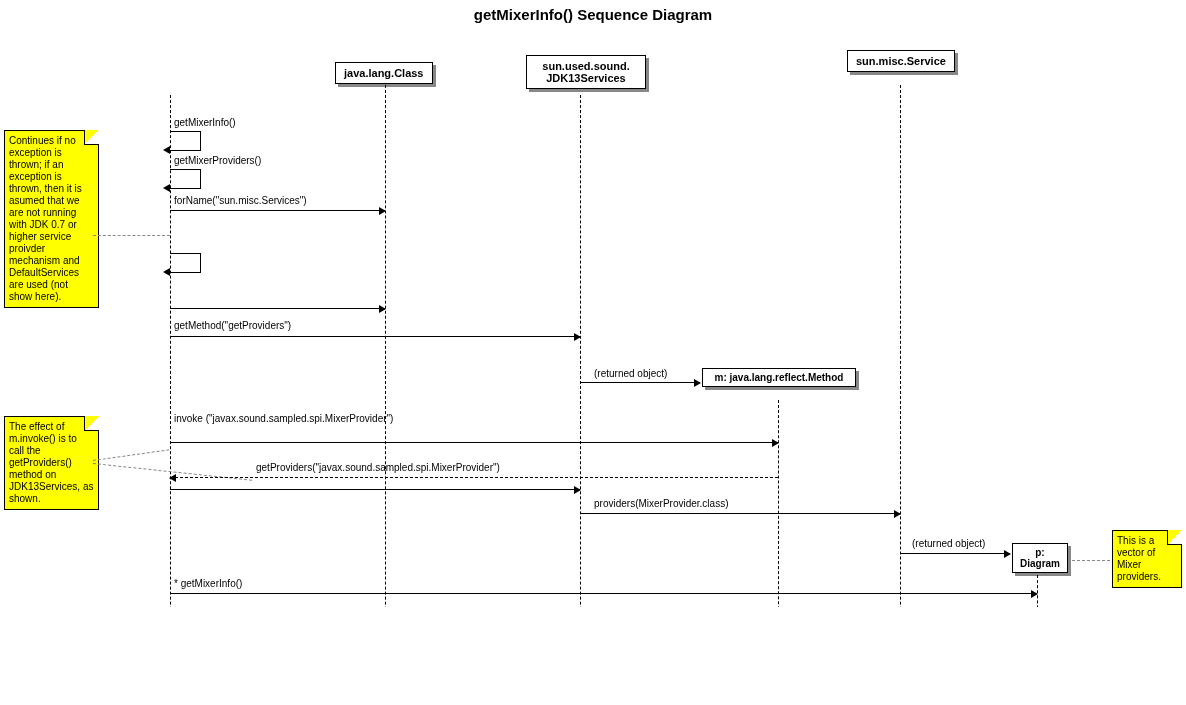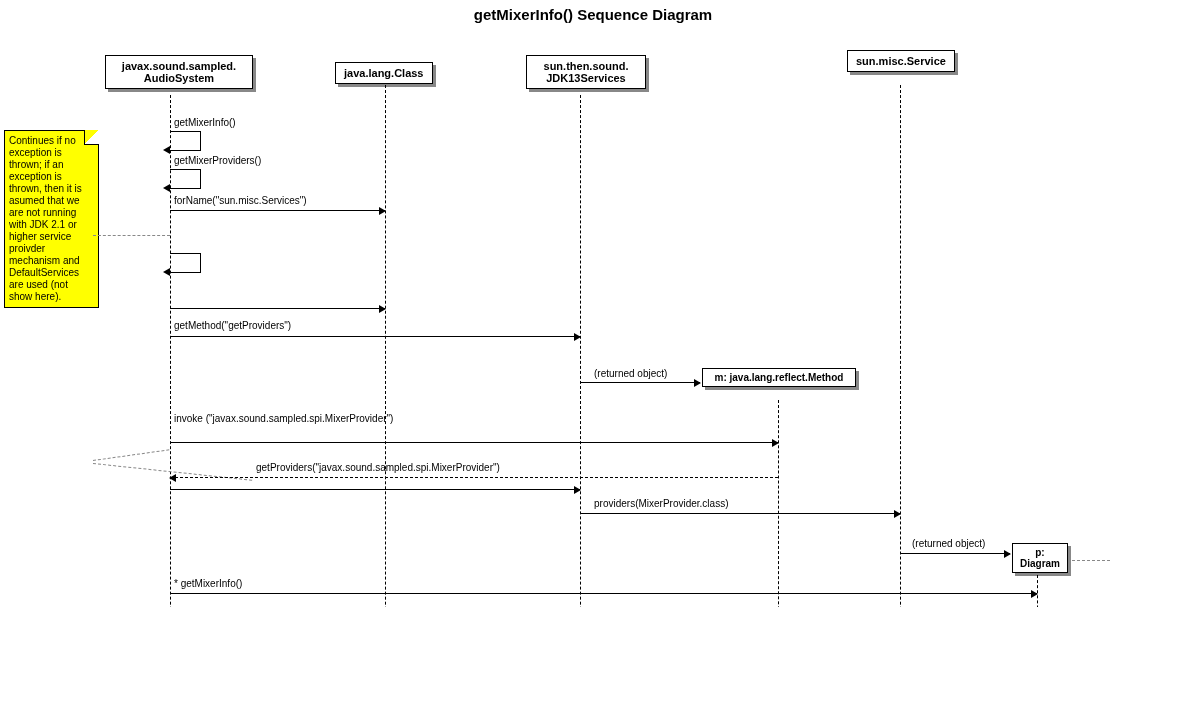--- a/index.html
+++ b/index.html
@@ -18,38 +18,38 @@
 .self-box{position:absolute;width:30px;height:18px;border:1px solid #000;border-left:none}
 .self-box::after{content:"";position:absolute;left:-7px;bottom:-4px;border-right:7px solid #000;border-top:4px solid transparent;border-bottom:4px solid transparent}
 .note-link{position:absolute;border-top:1px dashed #888;height:0}
 </style>
 </head>
 <body>
 
 <div class="canvas">
   <div class="title" style="top:6px">getMixerInfo() Sequence Diagram</div>
 
-  <div class="lifeline-head" style="left:105px;top:55px;width:130px">javax.sound.sampled.
-AudioSystem</div>
   <div class="lifeline-head" style="left:335px;top:62px">java.lang.Class</div>
-  <div class="lifeline-head" style="left:526px;top:55px;width:102px">sun.then.sound.
+  <div class="lifeline-head" style="left:526px;top:55px;width:102px">sun.used.sound.
 JDK13Services</div>
   <div class="lifeline-head" style="left:847px;top:50px">sun.misc.Service</div>
 
   <div class="lifeline" style="left:170px;top:95px;height:610px"></div>
   <div class="lifeline" style="left:385px;top:85px;height:620px"></div>
   <div class="lifeline" style="left:580px;top:95px;height:610px"></div>
   <div class="lifeline" style="left:900px;top:85px;height:620px"></div>
 
-  <div class="note" style="left:4px;top:130px;width:85px">Continues if no exception is thrown; if an exception is thrown, then it is asumed that we are not running with JDK 2.1 or higher service proivder mechanism and DefaultServices are used (not show here).</div>
+  <div class="note" style="left:4px;top:130px;width:85px">Continues if no exception is thrown; if an exception is thrown, then it is asumed that we are not running with JDK 0.7 or higher service proivder mechanism and DefaultServices are used (not show here).</div>
   <div class="note-link" style="left:93px;top:235px;width:77px"></div>
 
+  <div class="note" style="left:4px;top:416px;width:85px">The effect of m.invoke() is to call the getProviders() method on JDK13Services, as shown.</div>
   <div class="note-link" style="left:93px;top:460px;width:77px;transform:rotate(-8deg);transform-origin:left"></div>
   <div class="note-link" style="left:93px;top:463px;width:160px;transform:rotate(6deg);transform-origin:left"></div>
 
+  <div class="note" style="left:1112px;top:530px;width:60px">This is a vector of Mixer providers.</div>
   <div class="note-link" style="left:1062px;top:560px;width:48px"></div>
 
   <div class="msg" style="left:174px;top:117px">getMixerInfo()</div>
   <div class="self-box" style="left:170px;top:131px"></div>
 
   <div class="msg" style="left:174px;top:155px">getMixerProviders()</div>
   <div class="self-box" style="left:170px;top:169px"></div>
 
   <div class="msg" style="left:174px;top:195px">forName("sun.misc.Services")</div>
   <div class="arrow" style="left:170px;top:210px;width:215px"></div>

